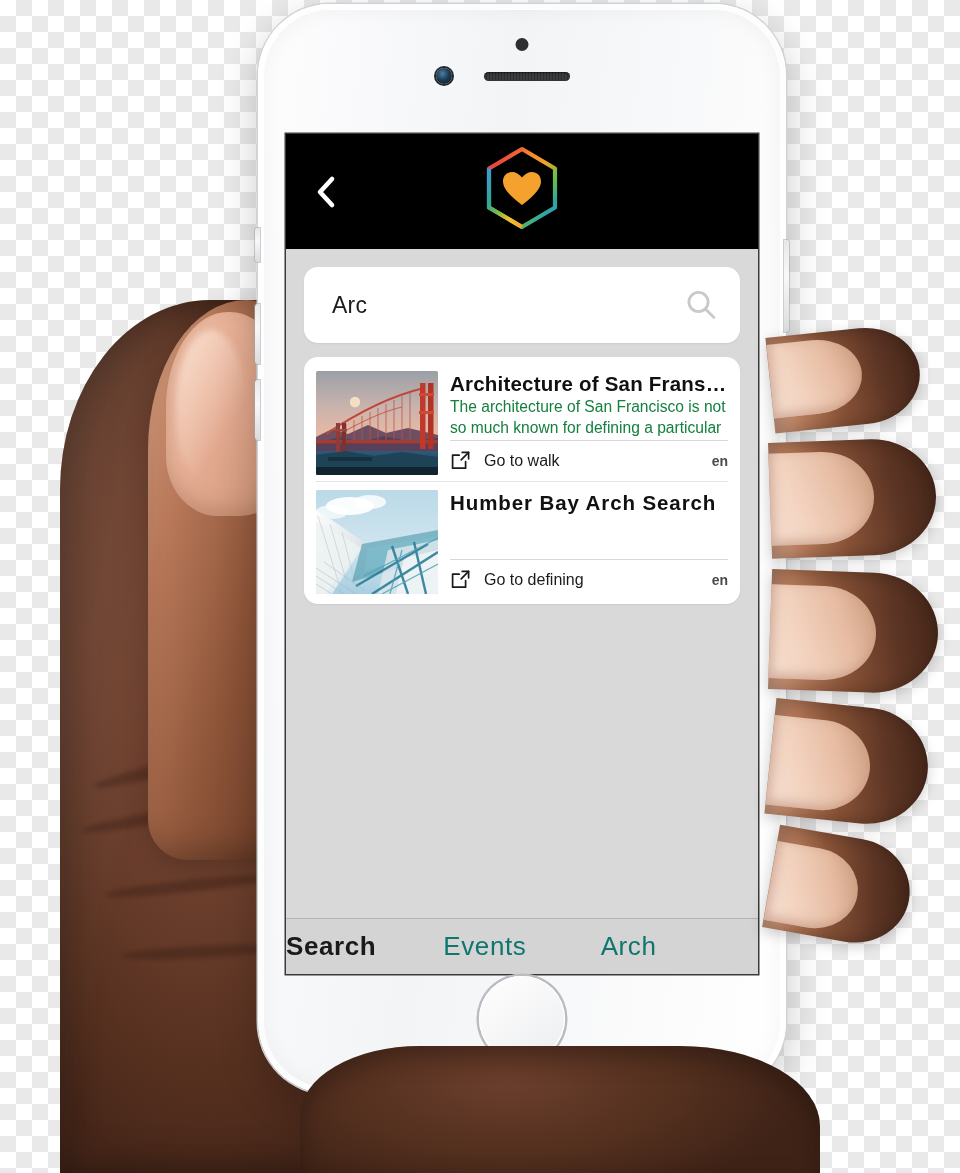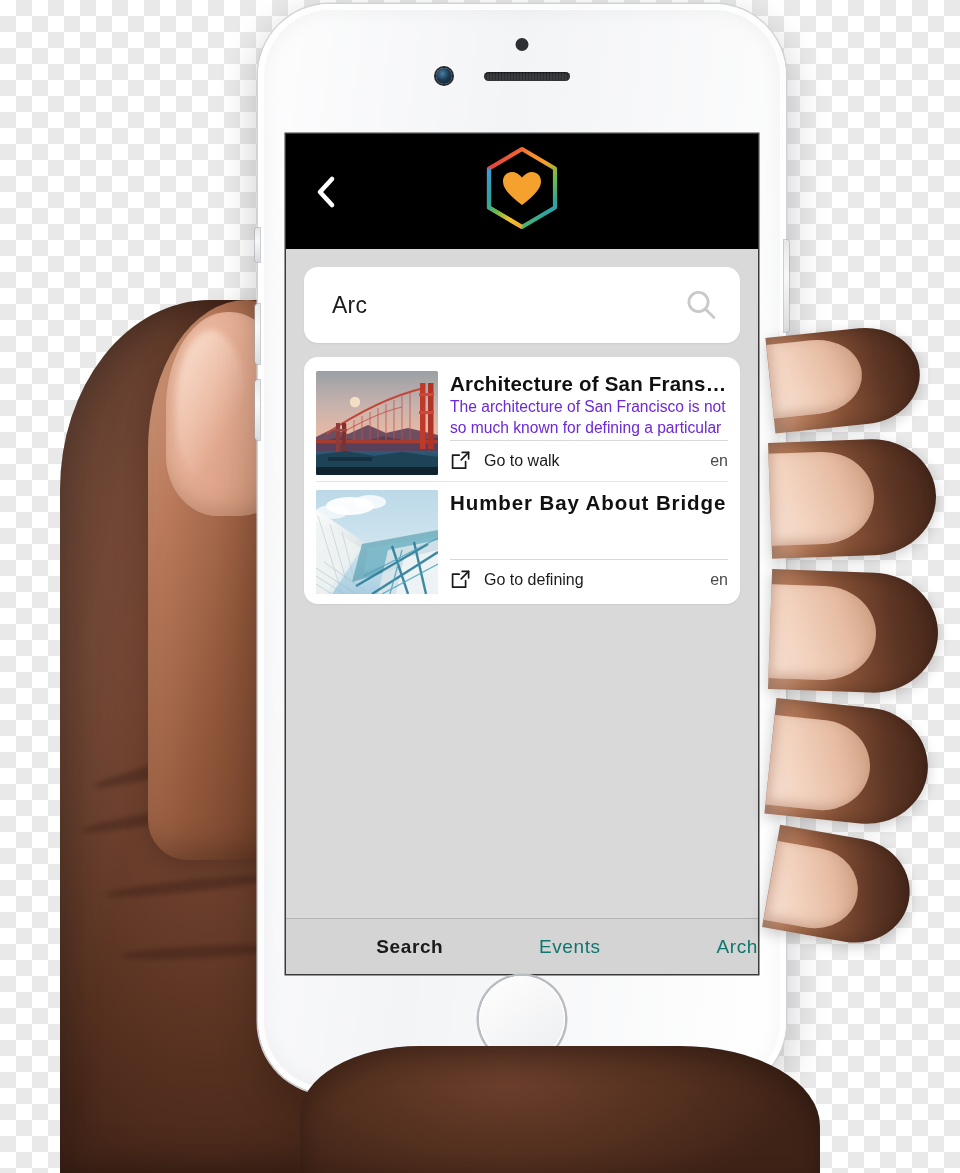--- a/index.html
+++ b/index.html
@@ -196,37 +196,37 @@
     background: #cfcfcf;
   }
   .result-main { flex: 1 1 auto; display: flex; flex-direction: column; min-width: 0; min-height: 104px; }
   .result-title {
     font-size: 20.5px; font-weight: bold; color: #111111;
     letter-spacing: .2px; line-height: 1.24;
     white-space: nowrap; overflow: hidden; text-overflow: ellipsis;
   }
   .result-title.spaced { letter-spacing: .9px; }
   .result-desc {
-    font-size: 15.6px; color: #6d28d9; line-height: 1.30; margin-top: 1px;
+    font-size: 15.6px; color: #15803d; line-height: 1.30; margin-top: 1px;
   }
   .result-foot {
     margin-top: auto; border-top: 1px solid #d8d8d8;
     display: flex; align-items: center; gap: 13px;
     padding-top: 9px; padding-bottom: 4px;
   }
   .foot-link { font-size: 16px; color: #1b1b1b; }
-  .foot-lang { margin-left: auto; font-size: 16px; color: #4a4a4a; }
+  .foot-lang { margin-left: auto; font-size: 14px; color: #4a4a4a; font-weight: bold; }
 
   
   .tab-bar {
     flex: 0 0 auto; height: 56px; background: #d4d4d4;
     border-top: 1px solid #b4b4b4;
     display: flex; align-items: center;
   }
-  .tab { flex: 1 1 0; text-align: right; font-size: 19px; letter-spacing: .6px; cursor: pointer; }
+  .tab { flex: 1 1 0; text-align: left; font-size: 26px; letter-spacing: .6px; cursor: pointer; }
   .tab.active { color: #1a1a1a; font-weight: bold; }
   .tab.inactive { color: #0f766e; }
 
   
   .abs { position: absolute; }
 </style>
 </head>
 <body>
 
 <div id="stage">
@@ -423,21 +423,21 @@
 
                 <g stroke="#9fb4bc" stroke-width=".6" opacity=".75">
                   <line x1="0" y1="78" x2="40" y2="104"></line>
                   <line x1="0" y1="86" x2="28" y2="104"></line>
                   <line x1="0" y1="94" x2="16" y2="104"></line>
                   <line x1="8" y1="72" x2="48" y2="100"></line>
                 </g>
               </svg>
             </div>
             <div class="result-main">
-              <div class="result-title spaced">Humber Bay About Bridge</div>
+              <div class="result-title spaced">Humber Bay Arch Search</div>
               <div class="result-desc"></div>
               <div class="result-foot">
                 <svg width="21" height="21" viewBox="0 0 21 21">
                   <path d="M12.2 2.4 H18.6 V8.8" fill="none" stroke="#1b1b1b" stroke-width="1.7" stroke-linecap="round" stroke-linejoin="round"></path>
                   <line x1="18.6" y1="2.4" x2="11.2" y2="9.8" stroke="#1b1b1b" stroke-width="1.7" stroke-linecap="round"></line>
                   <path d="M15.6 11.6 V18.2 H2.6 V5.2 H9.2" fill="none" stroke="#1b1b1b" stroke-width="1.7" stroke-linecap="round" stroke-linejoin="round"></path>
                 </svg>
                 <span class="foot-link">Go to defining</span>
                 <span class="foot-lang">en</span>
               </div>

